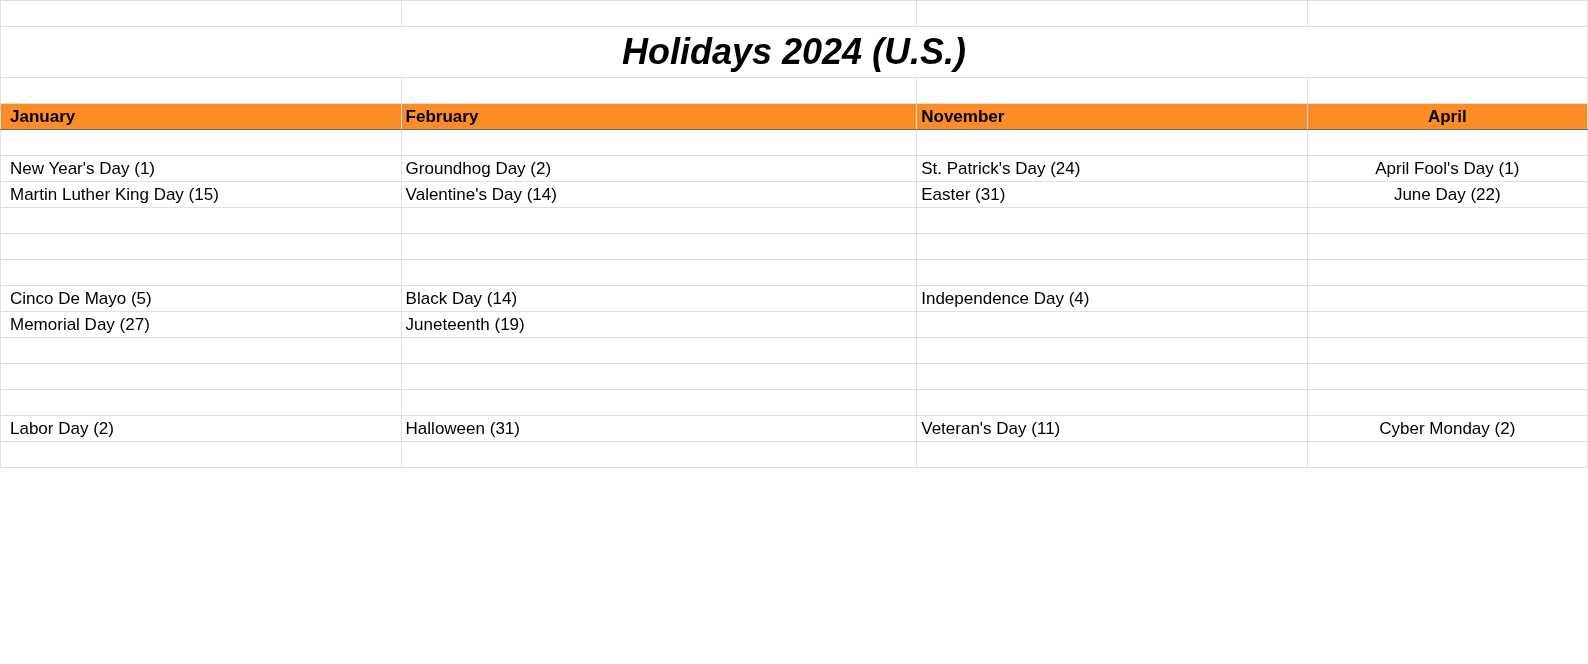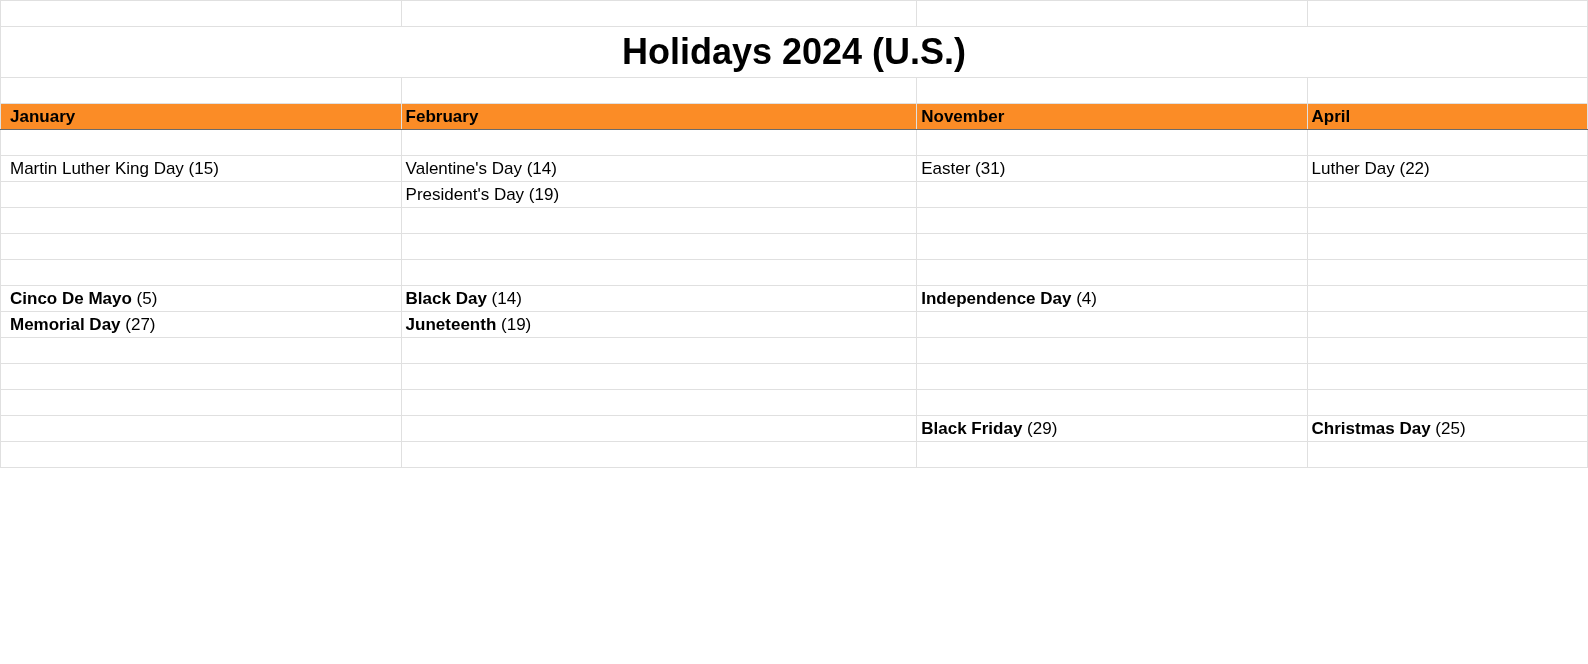--- a/index.html
+++ b/index.html
@@ -20,34 +20,35 @@
     height: 26px;
     padding: 2px 4px;
     vertical-align: middle;
     font-size: 17px;
     white-space: nowrap;
     overflow: hidden;
   }
   td.col-a { width: 390px; padding-left: 9px; }
   td.col-b { width: 502px; }
   td.col-c { width: 380px; }
-  td.col-d { width: 273px; }
+  td.col-d { width: 273px; text-align: center; }
   .title-cell {
     text-align: center;
     font-weight: bold;
     font-size: 36px;
     height: 44px;
     padding: 4px 0;
+    font-style: italic;
   }
   .month-header {
     background: #fb8c26;
     font-weight: bold;
     border-bottom: 1px solid #6b6b6b;
   }
-  .bold-name { font-weight: bold; }
+  .bold-name { font-weight: normal; }
 </style>
 </head>
 <body>
 
 <table>
   <colgroup>
     <col class="col-a">
       <col class="col-b">
       <col class="col-c">
       <col class="col-d">
@@ -74,30 +75,30 @@
         <td class="col-c month-header">November</td>
         <td class="col-d month-header">April</td>
       </tr>
       <tr>
         <td class="col-a"></td>
         <td class="col-b"></td>
         <td class="col-c"></td>
         <td class="col-d"></td>
       </tr>
       <tr>
+        <td class="col-a"><span>New Year's Day</span> <span>(1)</span></td>
+        <td class="col-b"><span>Groundhog Day</span> <span>(2)</span></td>
+        <td class="col-c"><span>St. Patrick's Day</span> <span>(24)</span></td>
+        <td class="col-d"><span>April Fool's Day</span> <span>(1)</span></td>
+      </tr>
+      <tr>
         <td class="col-a"><span>Martin Luther King Day</span> <span>(15)</span></td>
         <td class="col-b"><span>Valentine's Day</span> <span>(14)</span></td>
         <td class="col-c"><span>Easter</span> <span>(31)</span></td>
-        <td class="col-d"><span>Luther Day</span> <span>(22)</span></td>
-      </tr>
-      <tr>
-        <td class="col-a"></td>
-        <td class="col-b"><span>President's Day</span> <span>(19)</span></td>
-        <td class="col-c"></td>
-        <td class="col-d"></td>
+        <td class="col-d"><span>June Day</span> <span>(22)</span></td>
       </tr>
       <tr>
         <td class="col-a"></td>
         <td class="col-b"></td>
         <td class="col-c"></td>
         <td class="col-d"></td>
       </tr>
       <tr>
         <td class="col-a"></td>
         <td class="col-b"></td>
@@ -134,24 +135,24 @@
         <td class="col-c"></td>
         <td class="col-d"></td>
       </tr>
       <tr>
         <td class="col-a"></td>
         <td class="col-b"></td>
         <td class="col-c"></td>
         <td class="col-d"></td>
       </tr>
       <tr>
-        <td class="col-a"></td>
-        <td class="col-b"></td>
-        <td class="col-c"><span class="bold-name">Black Friday</span> <span>(29)</span></td>
-        <td class="col-d"><span class="bold-name">Christmas Day</span> <span>(25)</span></td>
+        <td class="col-a"><span class="bold-name">Labor Day</span> <span>(2)</span></td>
+        <td class="col-b"><span class="bold-name">Halloween</span> <span>(31)</span></td>
+        <td class="col-c"><span class="bold-name">Veteran's Day</span> <span>(11)</span></td>
+        <td class="col-d"><span class="bold-name">Cyber Monday</span> <span>(2)</span></td>
       </tr>
       <tr>
         <td class="col-a"></td>
         <td class="col-b"></td>
         <td class="col-c"></td>
         <td class="col-d"></td>
       </tr>
     </tbody>
 </table>
 

